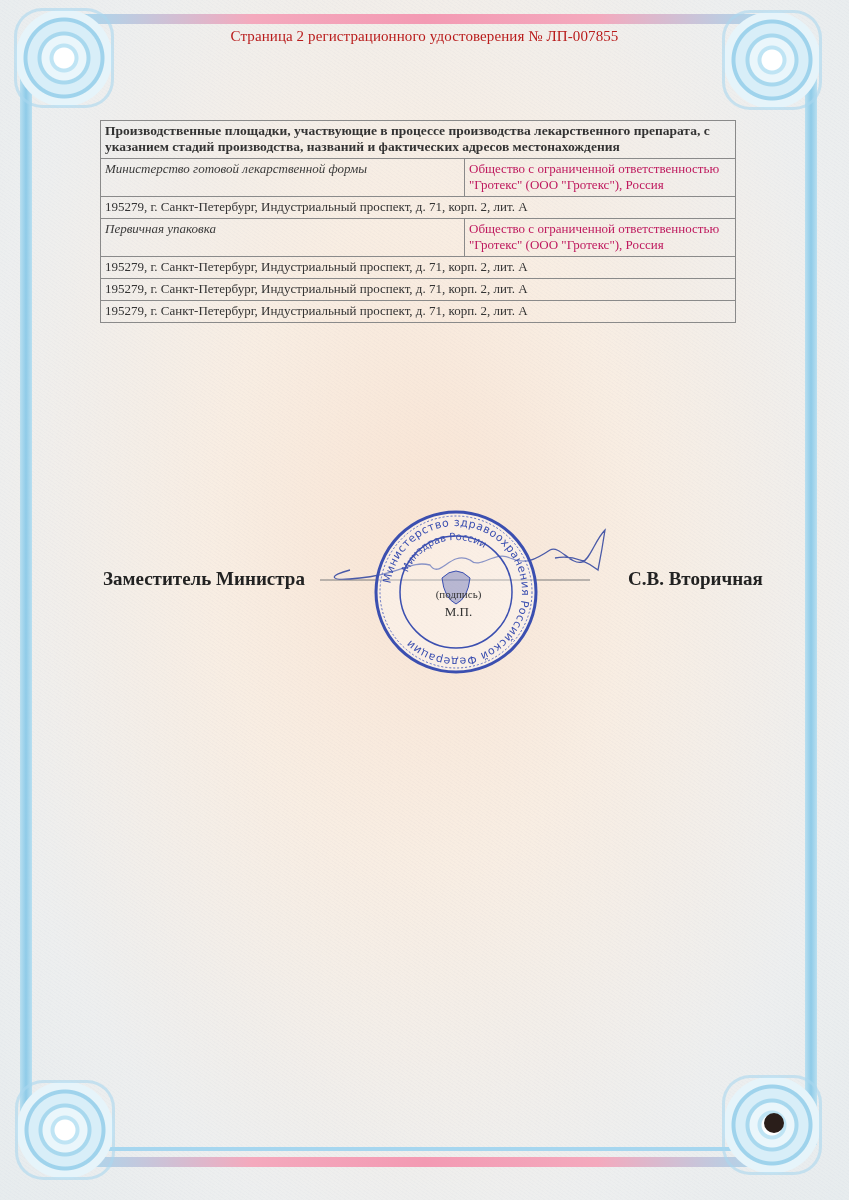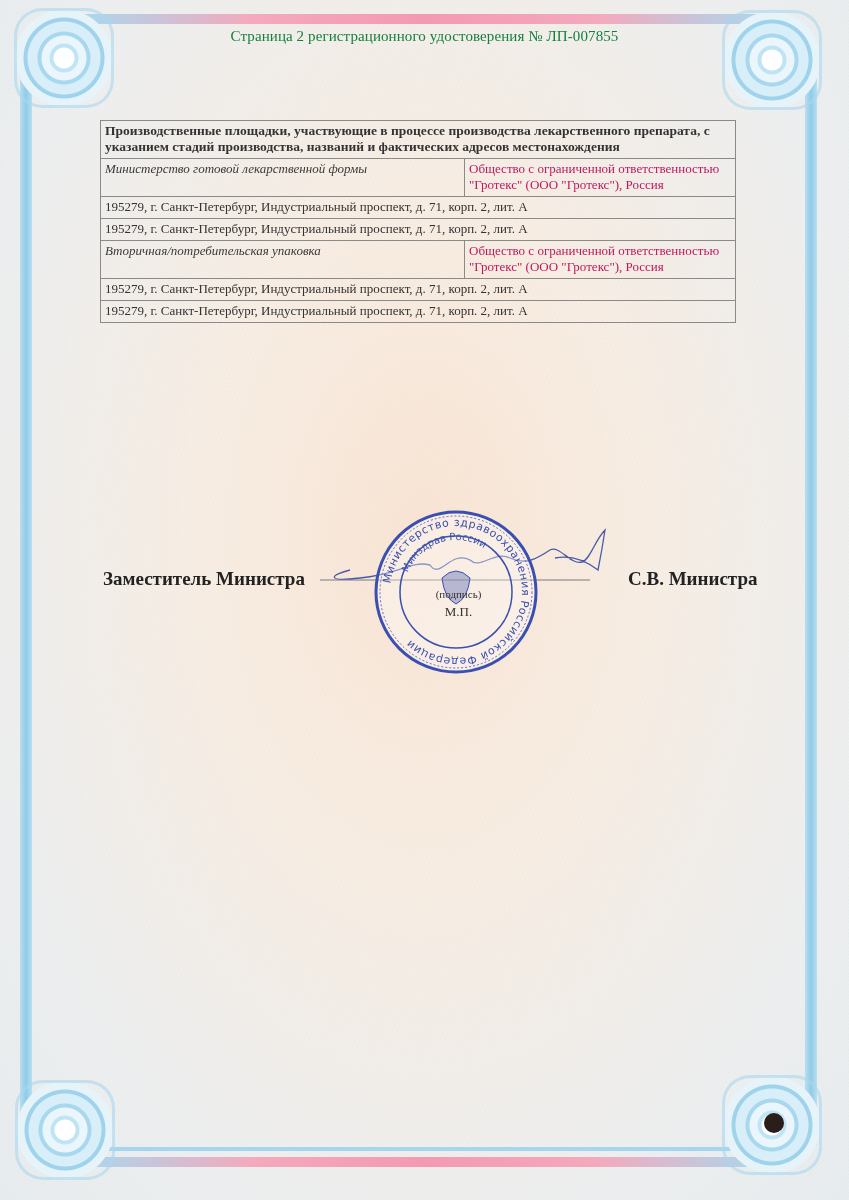--- a/index.html
+++ b/index.html
@@ -41,21 +41,21 @@
   .r-tr { left: 722px; top: 10px; }
   .r-bl { left: 15px; top: 1080px; }
   .r-br { left: 722px; top: 1075px; }
   .punch-hole {
     position: absolute; left: 764px; top: 1113px; width: 20px; height: 20px;
     border-radius: 50%; background: #2a1e1a;
   }
 
   .page-header {
     position: absolute; left: 0; top: 28px; width: 849px; text-align: center;
-    font-size: 15px; color: #15803d; letter-spacing: 0.1px;
+    font-size: 15px; color: #b91c1c; letter-spacing: 0.1px;
   }
 
   table.sites {
     position: absolute; left: 100px; top: 120px; width: 636px;
     border-collapse: collapse; font-size: 13px; color: #333;
   }
   table.sites td {
     border: 1px solid #8a8a8a; padding: 2px 4px 3px 4px; vertical-align: top; line-height: 16px;
   }
   td.header-cell { font-weight: bold; font-size: 13.5px; padding-top: 4px; }
@@ -105,37 +105,37 @@
     <td colspan="2" class="header-cell">Производственные площадки, участвующие в процессе производства лекарственного препарата, с указанием стадий производства, названий и фактических адресов местонахождения</td>
   </tr>
   <tr>
     <td class="stage">Министерство готовой лекарственной формы</td>
     <td class="org">Общество с ограниченной ответственностью "Гротекс" (ООО "Гротекс"), Россия</td>
   </tr>
   <tr>
     <td colspan="2" class="addr">195279, г. Санкт-Петербург, Индустриальный проспект, д. 71, корп. 2, лит. А</td>
   </tr>
   <tr>
-    <td colspan="2" class="addr">195279, г. Санкт-Петербург, Индустриальный проспект, д. 71, корп. 2, лит. А</td>
+    <td class="stage">Первичная упаковка</td>
+    <td class="org">Общество с ограниченной ответственностью "Гротекс" (ООО "Гротекс"), Россия</td>
   </tr>
   <tr>
-    <td class="stage">Вторичная/потребительская упаковка</td>
-    <td class="org">Общество с ограниченной ответственностью "Гротекс" (ООО "Гротекс"), Россия</td>
+    <td colspan="2" class="addr">195279, г. Санкт-Петербург, Индустриальный проспект, д. 71, корп. 2, лит. А</td>
   </tr>
   <tr>
     <td colspan="2" class="addr">195279, г. Санкт-Петербург, Индустриальный проспект, д. 71, корп. 2, лит. А</td>
   </tr>
   <tr>
     <td colspan="2" class="addr">195279, г. Санкт-Петербург, Индустриальный проспект, д. 71, корп. 2, лит. А</td>
   </tr>
 </tbody>
   </table>
 
 <div class="sign-title">Заместитель Министра</div>
-<div class="sign-name">С.В. Министра</div>
+<div class="sign-name">С.В. Вторичная</div>
 
 <svg class="signature-line" width="300" height="80" viewBox="0 0 300 80" style="position:absolute;left:320px;top:520px;width:300px;height:80px;overflow:visible">
   <line x1="0" y1="60" x2="270" y2="60" stroke="#7a7a7a" stroke-width="1"></line>
   <path d="M30 50 C 10 55, 5 62, 40 58 C 80 55, 90 40, 110 45 C 120 60, 130 30, 150 40 C 160 50, 175 30, 190 38 C 205 45, 215 40, 230 30 C 240 25, 250 45, 262 42 C 270 40, 275 20, 285 10 C 282 30, 280 40, 278 50 C 265 40, 250 35, 235 38" fill="none" stroke="#4a5aa8" stroke-width="1.3"></path>
 </svg>
 
 <svg class="stamp" viewBox="0 0 168 168">
   <defs>
     <path id="stampArc" d="M 84 84 m -66 0 a 66 66 0 1 1 132 0 a 66 66 0 1 1 -132 0"></path>
     <path id="stampArcInner" d="M 84 84 m -52 0 a 52 52 0 1 1 104 0"></path>

